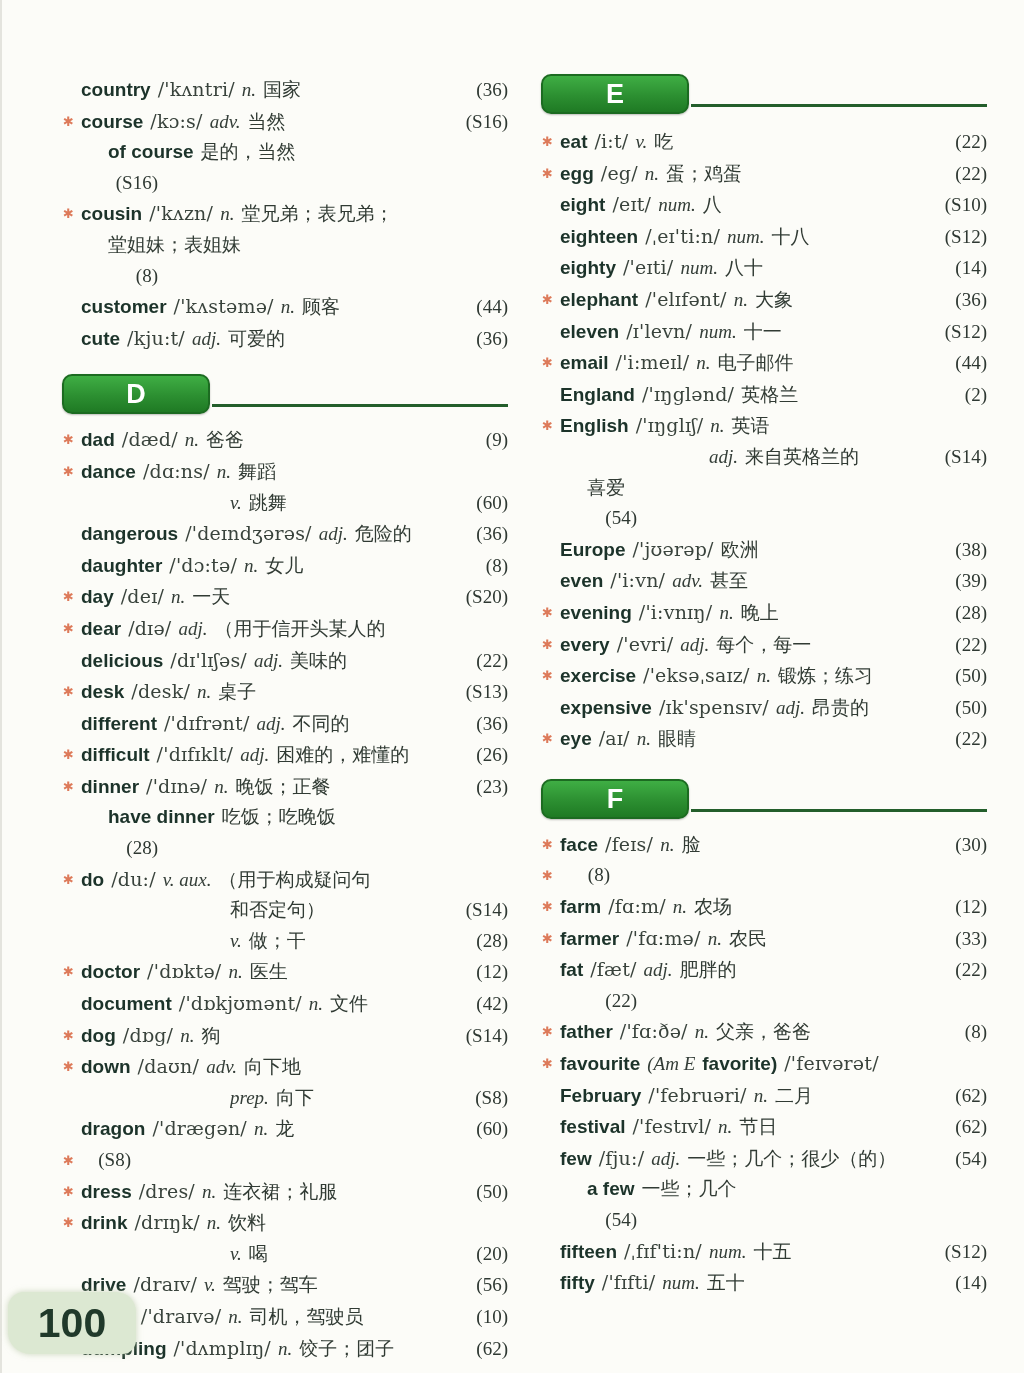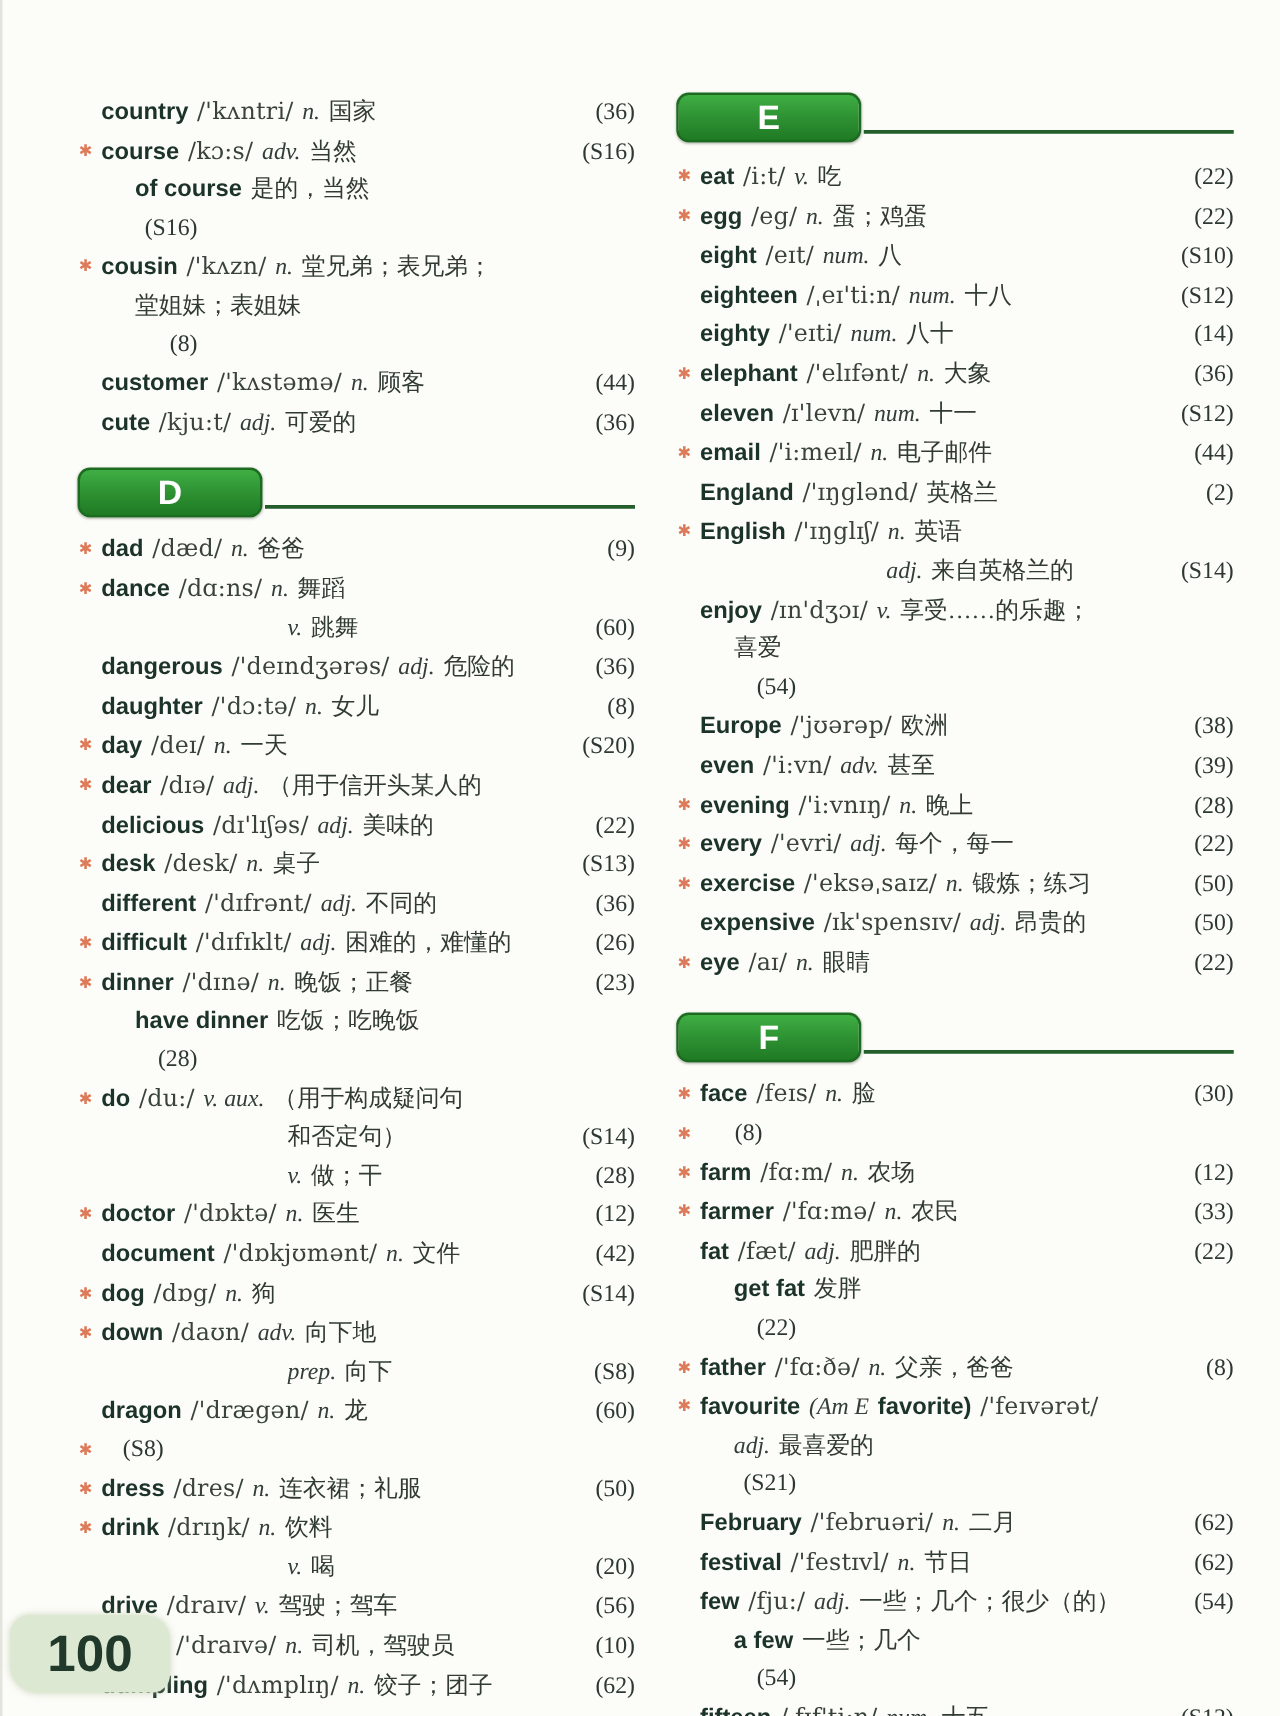--- a/index.html
+++ b/index.html
@@ -278,23 +278,20 @@
       <span class="num">(2)</span>
     </div>
     <div class="row">
       <span class="star">✱</span>
       <span class="text"><span class="head">English</span><span class="pron">/'ɪŋglɪʃ/</span><span class="pos">n.</span><span class="def">英语</span></span>
     </div>
     <div class="row i2">
       <span class="text"><span class="pos">adj.</span><span class="def">来自英格兰的</span></span>
       <span class="num">(S14)</span>
     </div>
-    <div class="row">
-      <span class="text"><span class="head">enjoy</span><span class="pron">/ɪn'dʒɔɪ/</span><span class="pos">v.</span><span class="def">享受……的乐趣；</span></span>
-    </div>
     <div class="row i1">
       <span class="text"><span class="def">喜爱</span></span>
       <span class="num">(54)</span>
     </div>
     <div class="row">
       <span class="text"><span class="head">Europe</span><span class="pron">/'jʊərəp/</span><span class="def">欧洲</span></span>
       <span class="num">(38)</span>
     </div>
     <div class="row">
       <span class="text"><span class="head">even</span><span class="pron">/'i:vn/</span><span class="pos">adv.</span><span class="def">甚至</span></span>
@@ -345,36 +342,31 @@
     <div class="row">
       <span class="star">✱</span>
       <span class="text"><span class="head">farmer</span><span class="pron">/'fɑ:mə/</span><span class="pos">n.</span><span class="def">农民</span></span>
       <span class="num">(33)</span>
     </div>
     <div class="row">
       <span class="text"><span class="head">fat</span><span class="pron">/fæt/</span><span class="pos">adj.</span><span class="def">肥胖的</span></span>
       <span class="num">(22)</span>
     </div>
     <div class="row i1">
-      <span class="text"><span class="head">get fat</span><span class="def">发胖</span></span>
       <span class="num">(22)</span>
     </div>
     <div class="row">
       <span class="star">✱</span>
       <span class="text"><span class="head">father</span><span class="pron">/'fɑ:ðə/</span><span class="pos">n.</span><span class="def">父亲，爸爸</span></span>
       <span class="num">(8)</span>
     </div>
     <div class="row">
       <span class="star">✱</span>
       <span class="text"><span class="head">favourite</span><span class="pos">(Am E</span><span class="head">favorite)</span><span class="pron">/'feɪvərət/</span></span>
     </div>
-    <div class="row i1">
-      <span class="text"><span class="pos">adj.</span><span class="def">最喜爱的</span></span>
-      <span class="num">(S21)</span>
-    </div>
     <div class="row">
       <span class="text"><span class="head">February</span><span class="pron">/'februəri/</span><span class="pos">n.</span><span class="def">二月</span></span>
       <span class="num">(62)</span>
     </div>
     <div class="row">
       <span class="text"><span class="head">festival</span><span class="pron">/'festɪvl/</span><span class="pos">n.</span><span class="def">节日</span></span>
       <span class="num">(62)</span>
     </div>
     <div class="row">
       <span class="text"><span class="head">few</span><span class="pron">/fju:/</span><span class="pos">adj.</span><span class="def">一些；几个；很少（的）</span></span>

